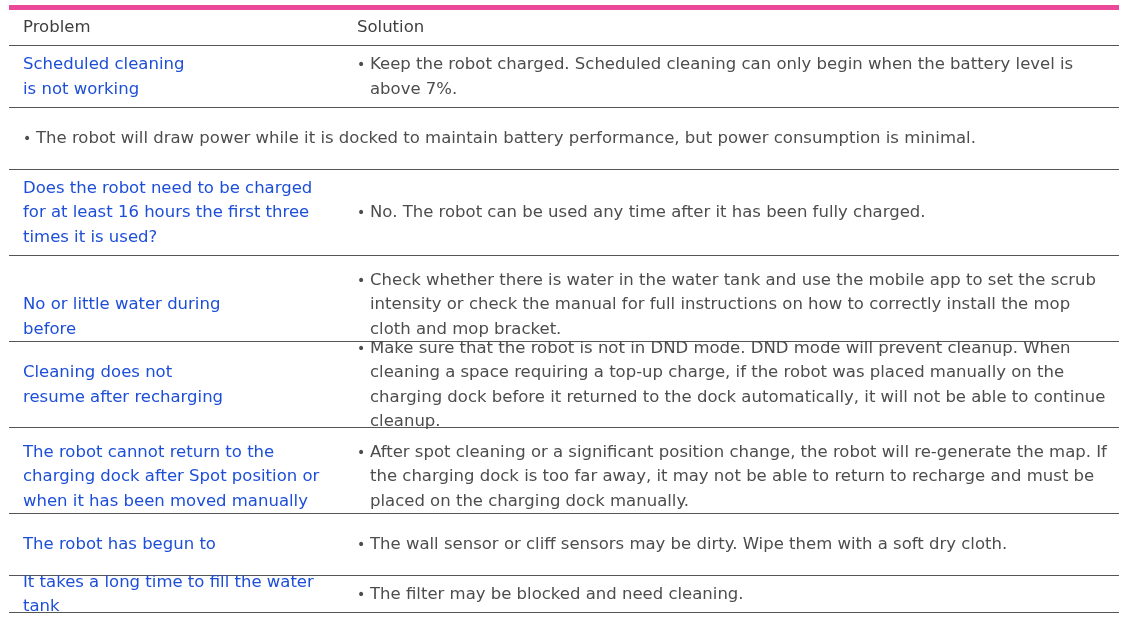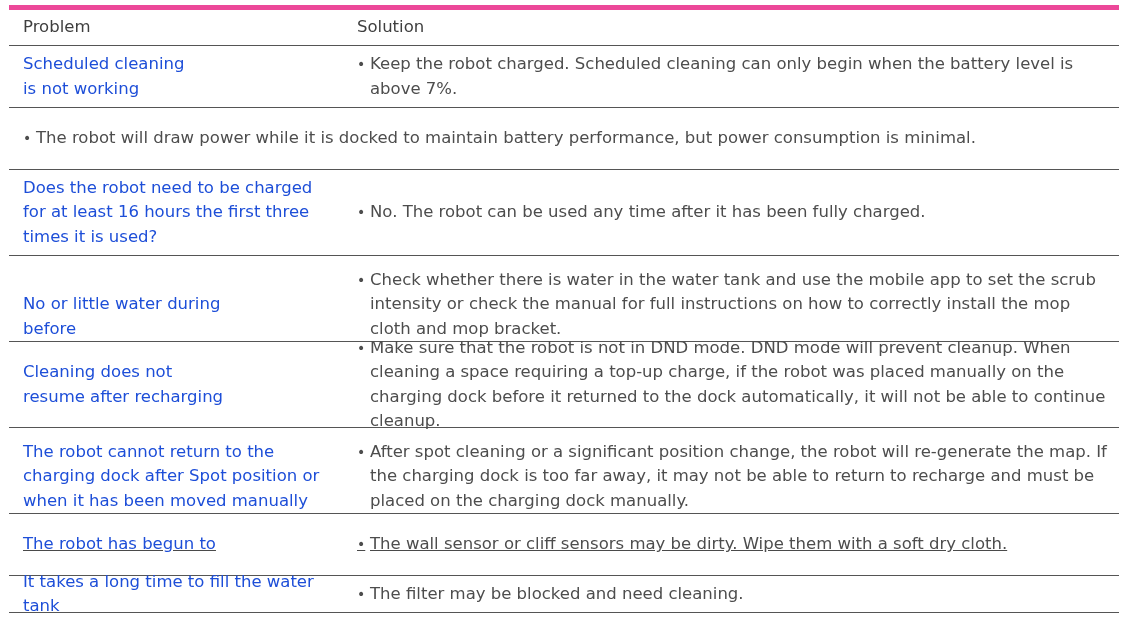--- a/index.html
+++ b/index.html
@@ -56,21 +56,21 @@
       font-size: 16.5px;
       color: #3e3e3e;
     }
     .header { height: 36px; }
     .r1 { height: 62px; }
     .r2 { height: 62px; }
     .r3 { height: 86px; }
     .r4 { height: 86px; align-items: flex-end; }
     .r5 { height: 86px; }
     .r6 { height: 86px; align-items: flex-end; }
-    .r7 { height: 62px; text-decoration: underline; }
+    .r7 { height: 62px; }
     .r8 { height: 37px; }
     .cell-problem span { display: block; }
   </style>
 </head>
 <body>
 
 <div class="table">
   <div class="row header">
     <div class="cell-problem">Problem</div>
     <div class="cell-solution">Solution</div>

